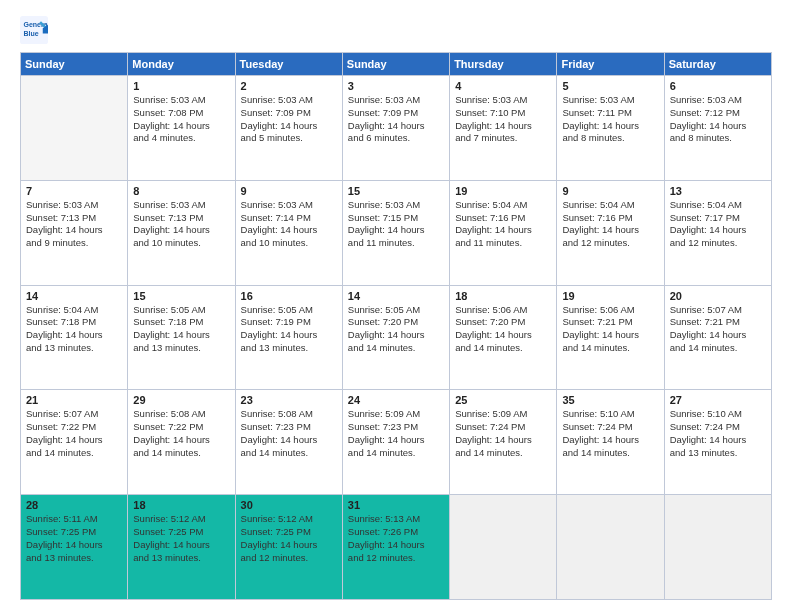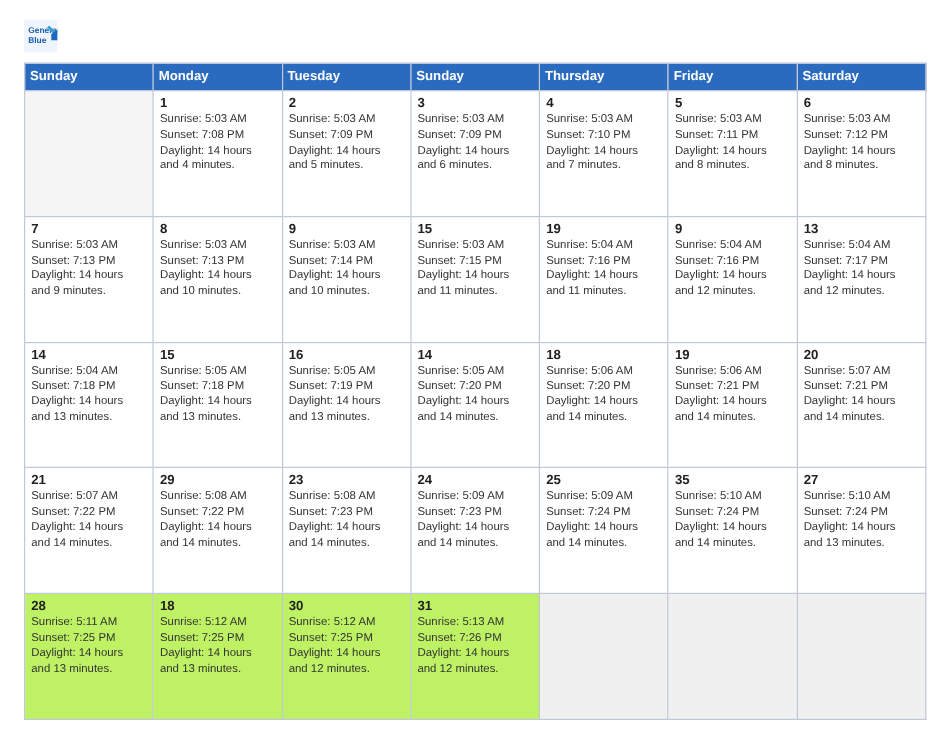--- a/index.html
+++ b/index.html
@@ -86,21 +86,21 @@
     }
     .day-info {
       color: #333;
       font-size: 9.5px;
       line-height: 1.35;
     }
     .calendar tbody tr:last-child td {
       background: #f0f0f0;
     }
     .calendar tbody tr:last-child td:not(.empty) {
-      background: #bef264;
+      background: #14b8a6;
     }
   </style>
 </head>
 <body>
 
 <div class="page">
   <div class="header">
     <div class="logo">
       <svg class="logo-icon" viewBox="0 0 32 32">
         <rect x="0" y="0" width="32" height="32" rx="3" fill="#f0f4ff"></rect>

